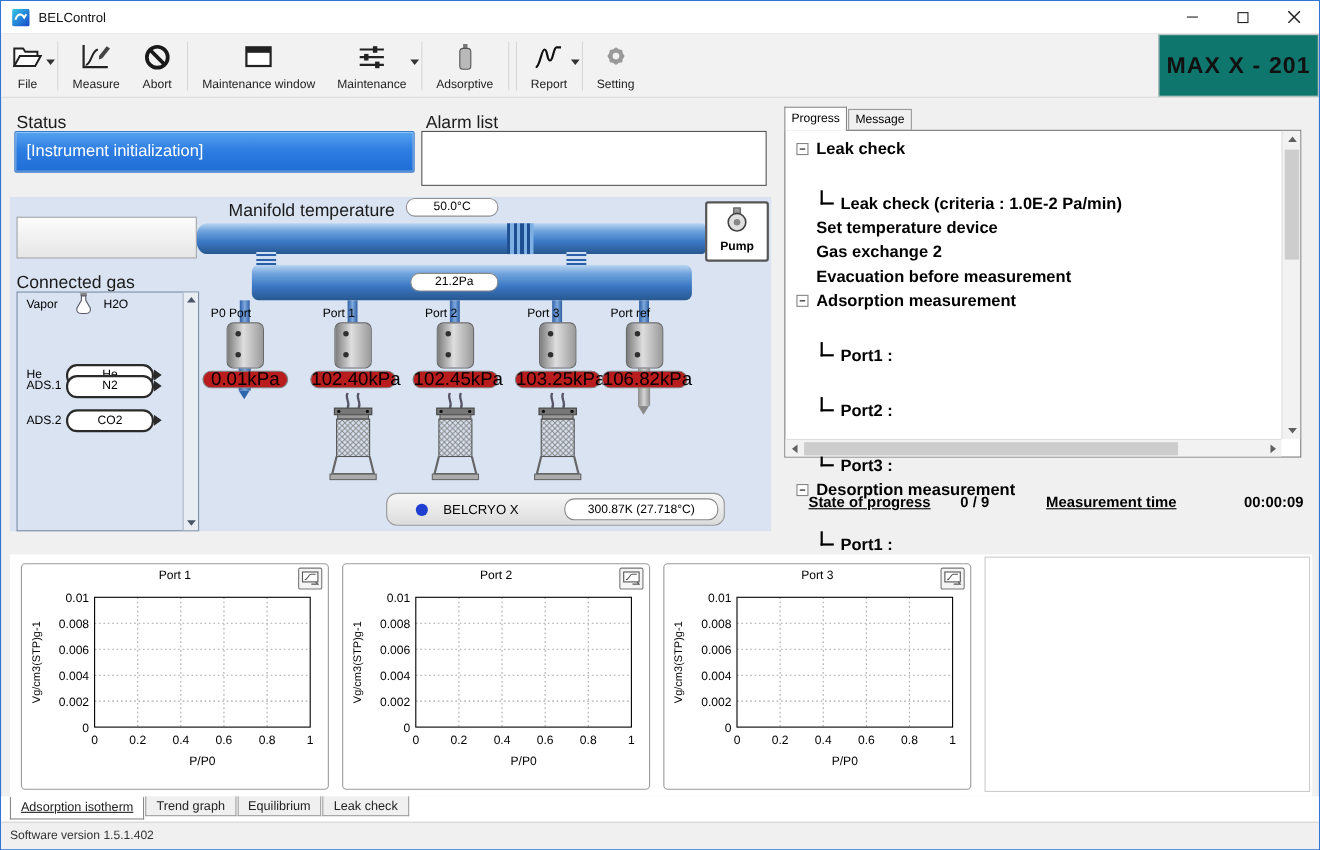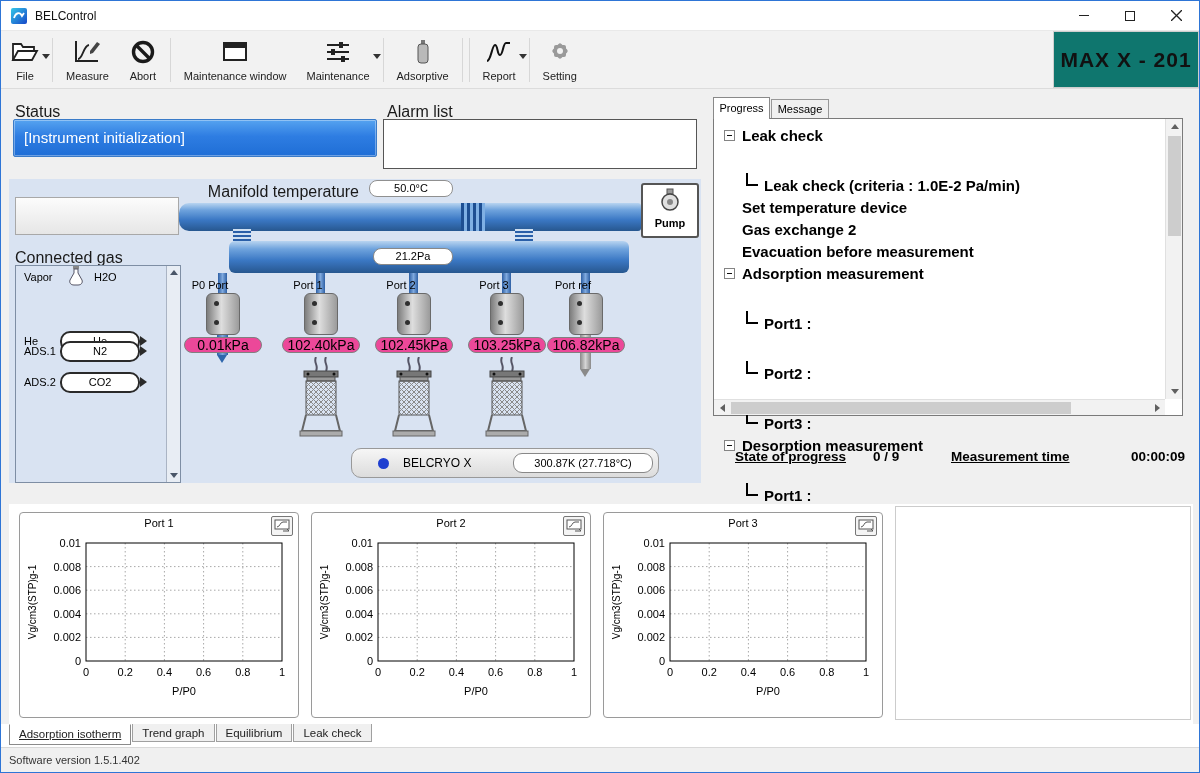--- a/index.html
+++ b/index.html
@@ -61,21 +61,21 @@
   .gas-flask-label { position:absolute; left:78px; top:5px; font-size:11px; }
 
   #ports { position:absolute; left:0; top:94px; width:692px; height:190px; }
   .port { position:absolute; top:0; width:90px; height:190px; }
   .port:nth-of-type(1){ left:169px; } .port:nth-of-type(2){ left:267px; } .port:nth-of-type(3){ left:360px; } .port:nth-of-type(4){ left:453px; } .port:nth-of-type(5){ left:532px; }
   .port .stub { position:absolute; left:40px; top:0; width:9px; height:20px; background:linear-gradient(90deg,#2d5fa4,#7fa9de,#2d5fa4); }
   .port-label { position:absolute; left:0; top:6px; width:64px; text-align:center; font-size:11px; }
   .valve { position:absolute; left:28px; top:20px; width:34px; height:42px; border:1px solid #6a6a6a; border-radius:6px; background:linear-gradient(90deg,#7d7d7d,#dedede 45%,#9b9b9b); z-index:1; }
   .valve::before, .valve::after { content:""; position:absolute; left:7px; width:5px; height:5px; border-radius:50%; background:#2f2f2f; }
   .valve::before { top:7px; } .valve::after { top:26px; }
-  .pressure { position:absolute; left:6px; top:64px; width:78px; height:16px; background:#ec4899; border:1px solid #808080; border-radius:8px; font-size:14px; text-align:center; line-height:14px; z-index:2; }
+  .pressure { position:absolute; left:6px; top:64px; width:78px; height:16px; background:#b91c1c; border:1px solid #808080; border-radius:8px; font-size:17px; text-align:center; line-height:14px; z-index:2; }
   .probe { position:absolute; left:39px; top:62px; width:11px; height:20px; background:linear-gradient(90deg,#2d5fa4,#7fa9de,#2d5fa4); z-index:0; }
   .probe::after { content:""; position:absolute; left:0; top:20px; border-left:5.5px solid transparent; border-right:5.5px solid transparent; border-top:8px solid #2e66ac; }
   .port:nth-of-type(5) .probe { background:linear-gradient(90deg,#8a8a8a,#d5d5d5,#8a8a8a); height:34px; }
   .port:nth-of-type(5) .probe::after { top:34px; border-top-color:#8a8a8a; }
   .cell { position:absolute; left:0; top:84px; width:90px; height:86px; }
 
   #cryo-box { position:absolute; left:342px; top:269px; width:308px; height:30px; background:linear-gradient(#f6f6f6,#dcdcdc); border:1px solid #999; border-radius:10px; display:flex; align-items:center; }
   #cryo-dot { width:11px; height:11px; border-radius:50%; background:#1f3fd0; margin:0 14px 0 26px; }
   #cryo-name { font-size:12px; width:110px; }
   #cryo-value { width:140px; height:20px; background:#fff; border:1px solid #888; border-radius:9px; font-size:11px; text-align:center; line-height:18px; }

